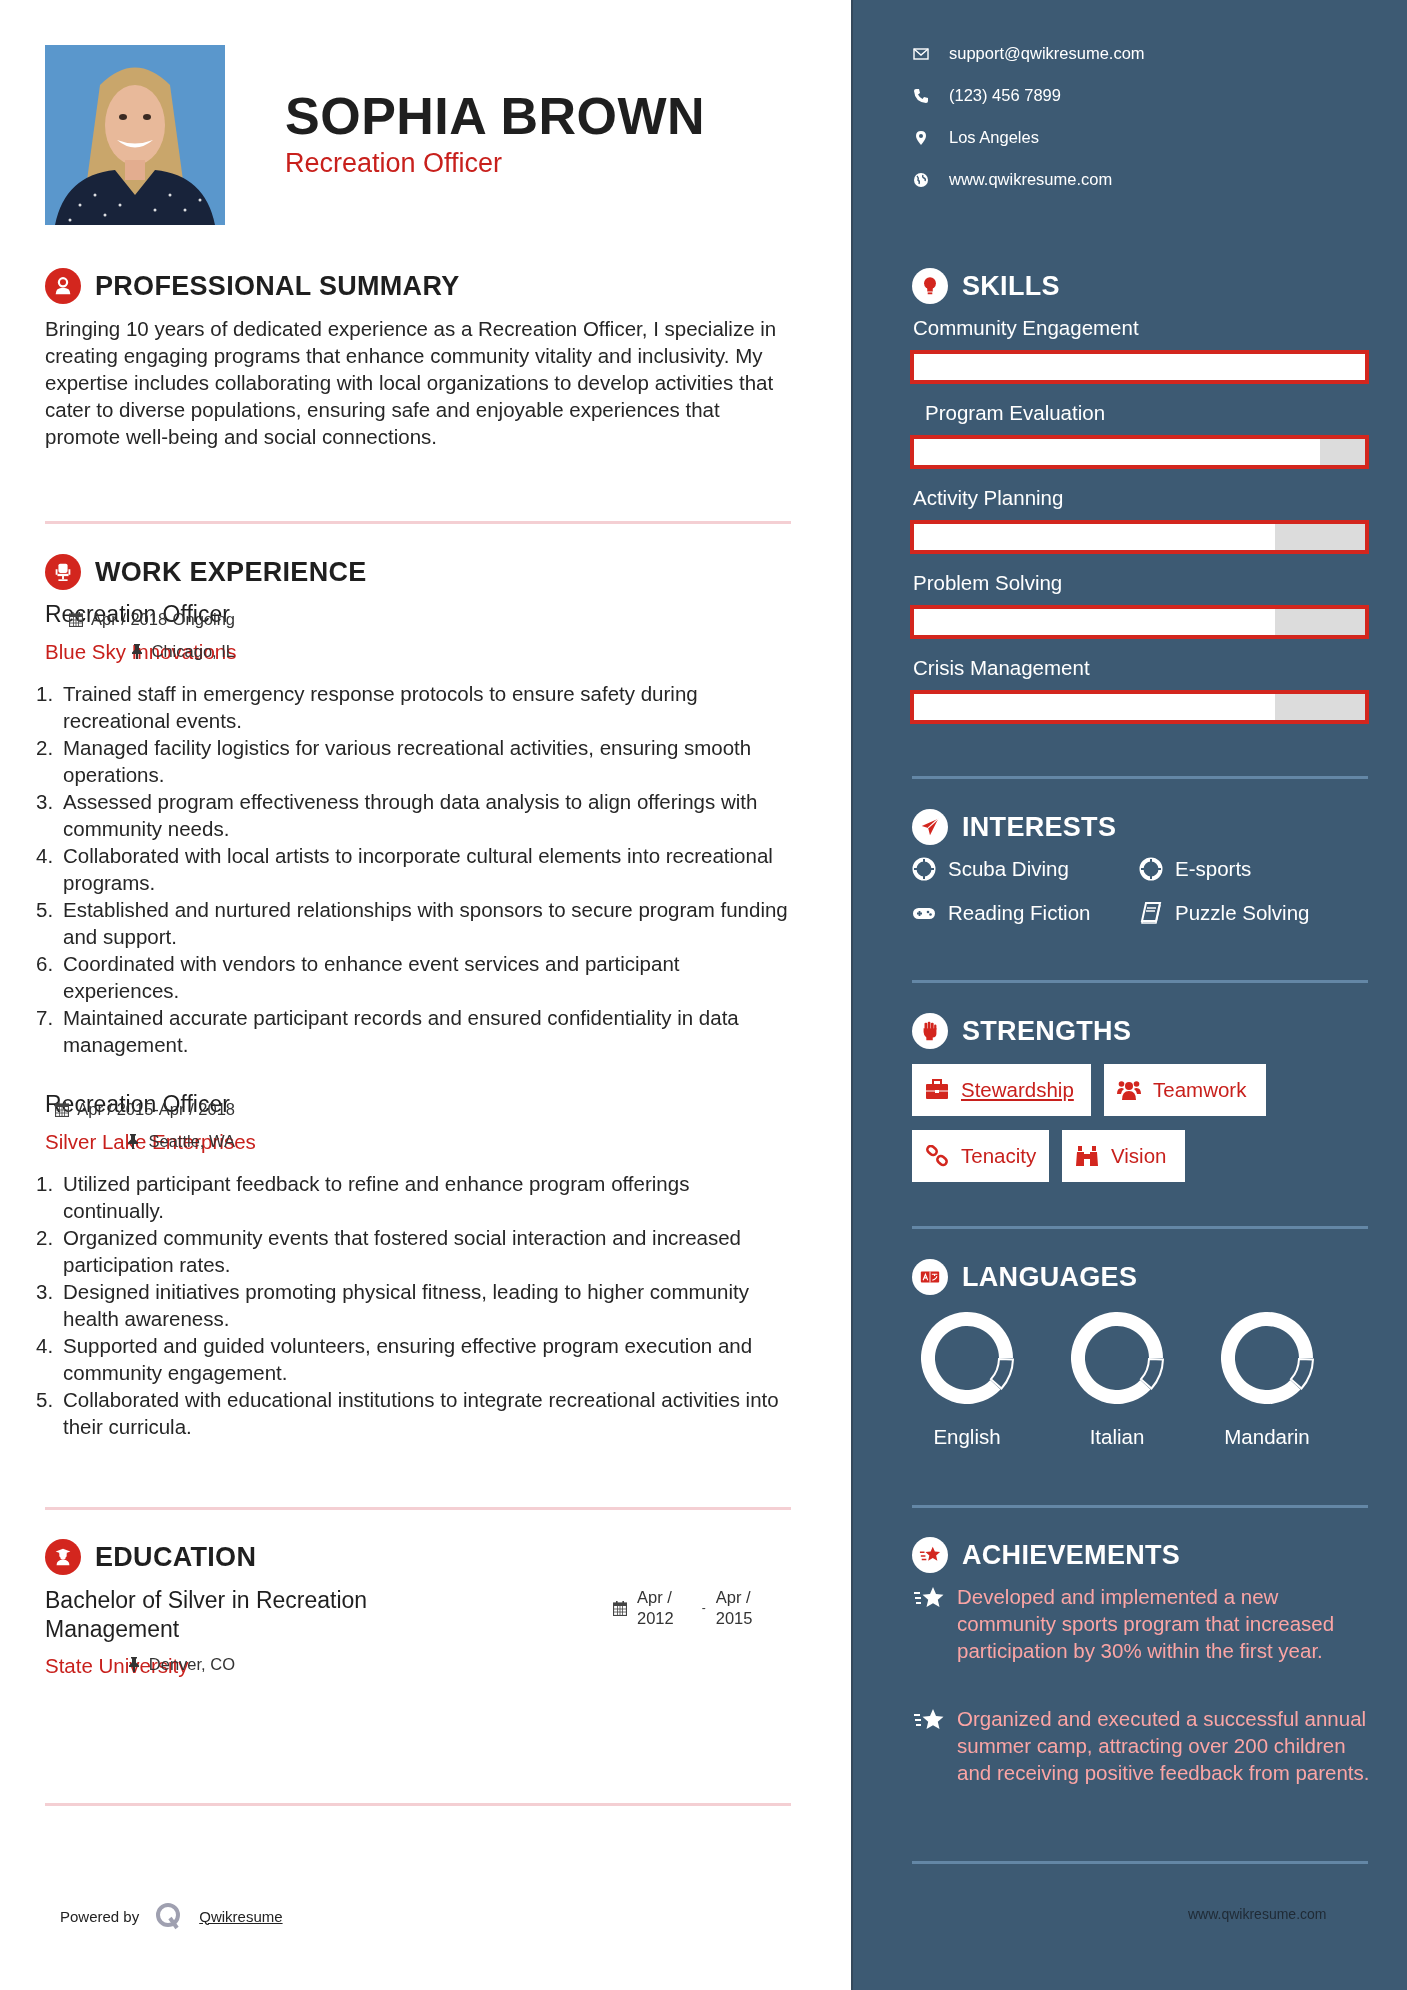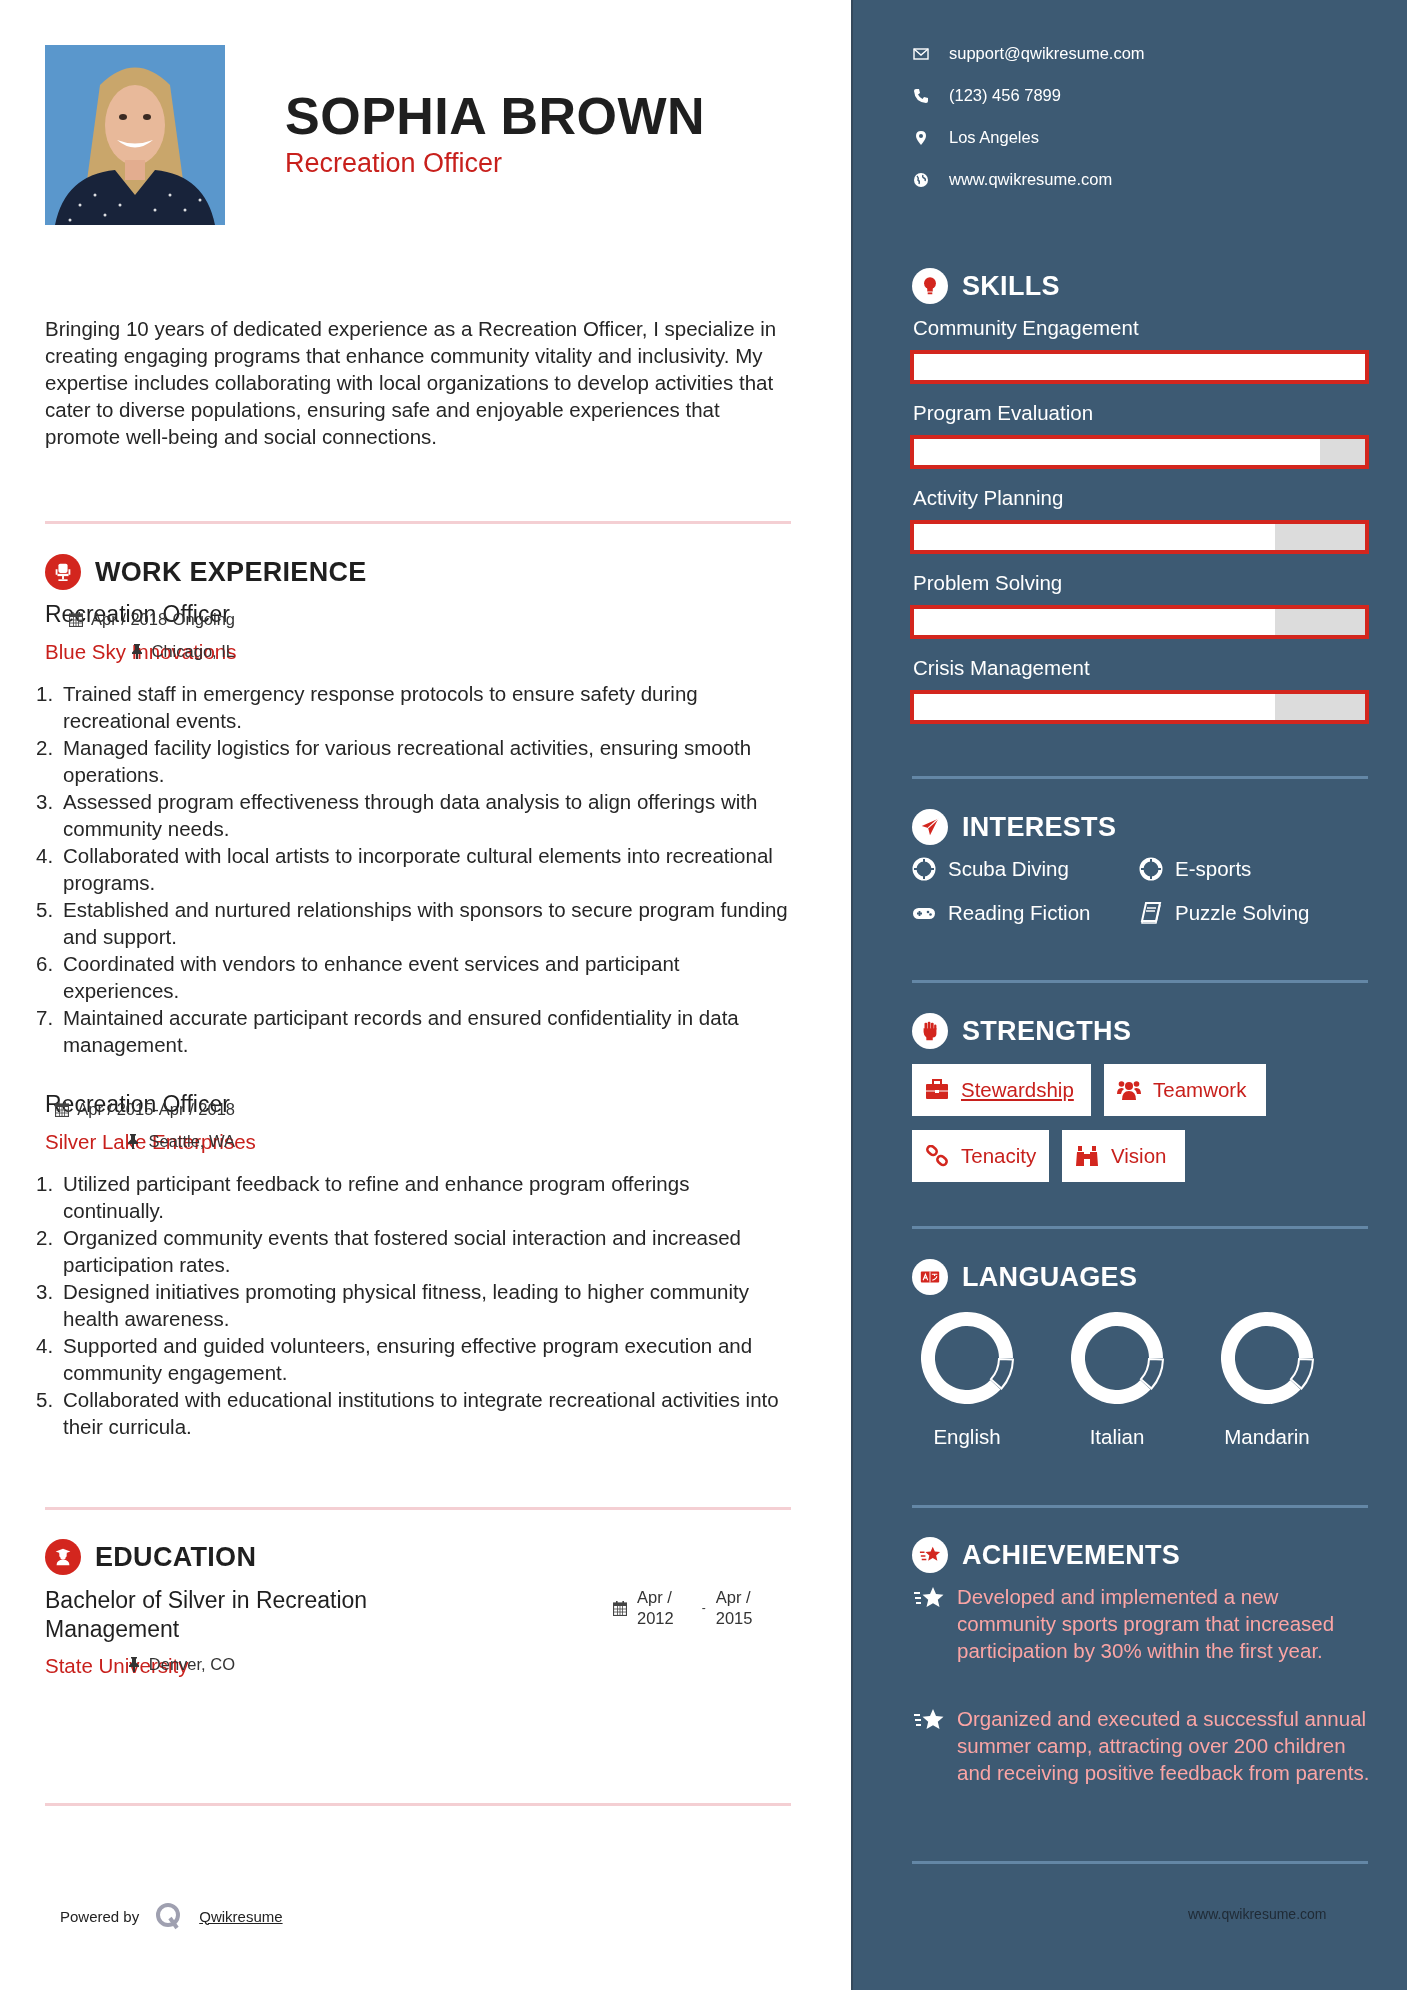--- a/index.html
+++ b/index.html
@@ -100,20 +100,29 @@
           <circle cx="75" cy="160" r="1.5"></circle>
             <circle cx="110" cy="165" r="1.5"></circle>
             <circle cx="25" cy="175" r="1.5"></circle>
         </g>
       </svg>
     </div>
 
     <div class="name">SOPHIA BROWN</div>
     <div class="title">Recreation Officer</div>
 
+    <div class="sec-head" style="top:268px;">
+      <span class="sec-icon">
+        <svg viewBox="0 0 24 24">
+            <circle cx="12" cy="8" r="4.5" fill="none" stroke="#fff" stroke-width="2.4"></circle>
+            <path d="M4 21 Q4 14 12 14 Q20 14 20 21 Z" fill="#fff"></path>
+          </svg>
+      </span>
+      <span class="sec-title">PROFESSIONAL SUMMARY</span>
+    </div>
     <p class="para" style="top:315px;">Bringing 10 years of dedicated experience as a Recreation Officer, I specialize in creating engaging programs that enhance community vitality and inclusivity. My expertise includes collaborating with local organizations to develop activities that cater to diverse populations, ensuring safe and enjoyable experiences that promote well-being and social connections.</p>
     <div class="divider" style="top:521px;"></div>
 
     <div class="sec-head" style="top:554px;">
       <span class="sec-icon">
         <svg viewBox="0 0 24 24">
             <rect x="7" y="3" width="10" height="10" rx="2" fill="#fff"></rect>
             <rect x="4" y="9" width="2" height="6" fill="#fff"></rect>
             <rect x="18" y="9" width="2" height="6" fill="#fff"></rect>
             <rect x="6" y="14" width="12" height="2.5" fill="#fff"></rect>
@@ -308,21 +317,21 @@
           </svg>
       </span>
       <span class="r-title">SKILLS</span>
     </div>
 
     <div class="skill-label" style="top:316px;">Community Engagement</div>
     <div class="skill-bar" style="top:350px;">
         <div class="skill-fill" style="width: 100%;"></div>
       </div>
 
-    <div class="skill-label" style="top:401px;">Program Evaluation</div>
+    <div class="skill-label" style="top:401px;margin-left:12px;">Program Evaluation</div>
     <div class="skill-bar" style="top:435px;">
         <div class="skill-fill" style="width: 90%;"></div>
       </div>
 
     <div class="skill-label" style="top:486px;">Activity Planning</div>
     <div class="skill-bar" style="top:520px;">
         <div class="skill-fill" style="width: 80%;"></div>
       </div>
 
     <div class="skill-label" style="top:571px;">Problem Solving</div>

